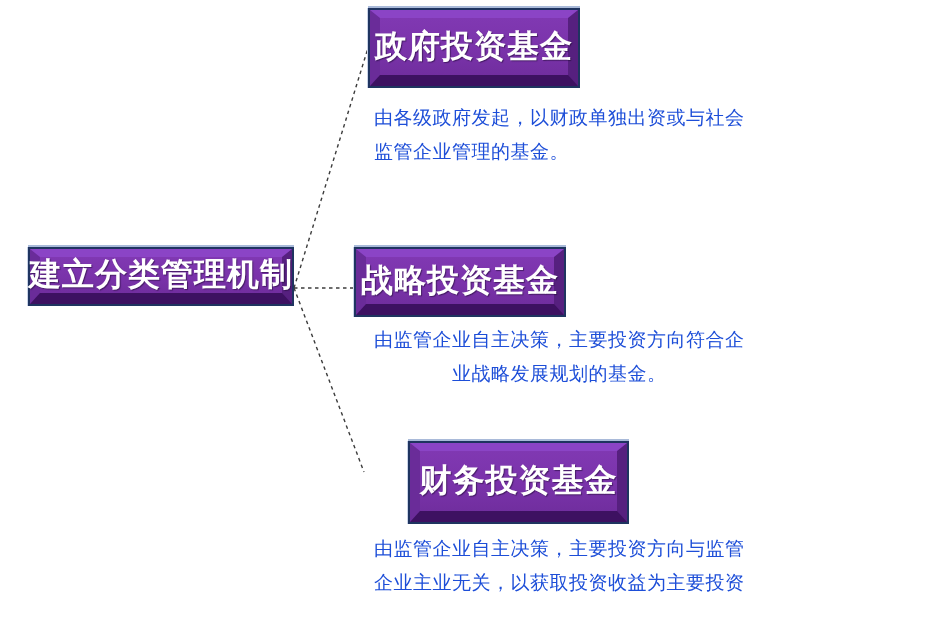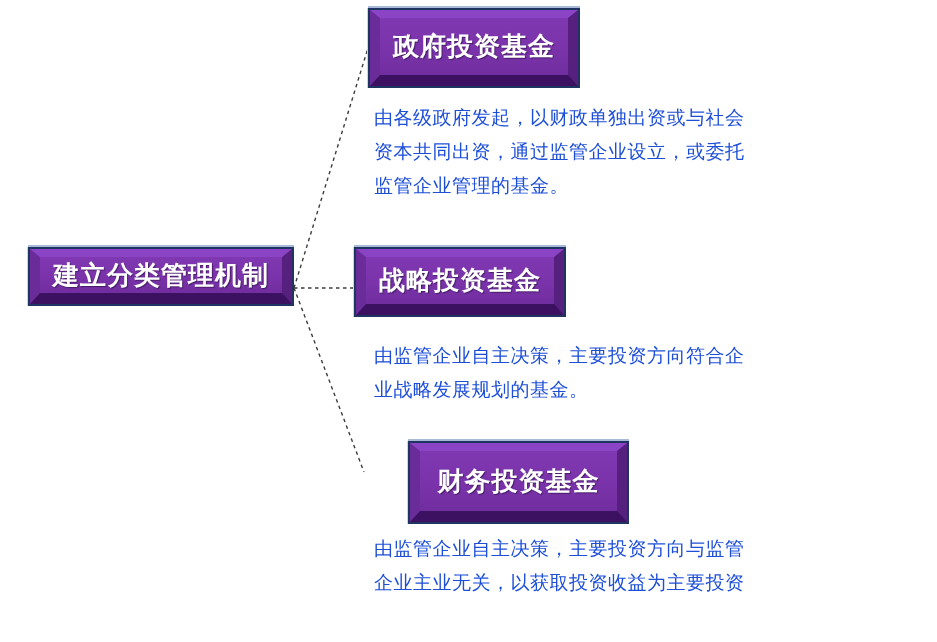--- a/index.html
+++ b/index.html
@@ -31,39 +31,39 @@
     border-width: 8px 10px 11px 10px;
     border-color: #8B44C6 #56207F #3D1161 #6A2C99;
     background: linear-gradient(180deg, #8038B2 0%, #7A33AA 55%, #712E9F 100%);
     display: flex;
     align-items: center;
     justify-content: center;
   }
   .node-label {
     color: #ffffff;
     font-weight: bold;
-    font-size: 26px;
+    font-size: 32px;
     letter-spacing: 1px;
     white-space: nowrap;
     text-shadow: 1px 1px 1px rgba(30,10,50,0.55);
   }
   #root-node  { left: 28px;  top: 247px; width: 266px; height: 59px; }
   #gov-node   { left: 368px; top: 8px;   width: 212px; height: 80px; }
   #strat-node { left: 354px; top: 247px; width: 212px; height: 70px; }
   #fin-node   { left: 364px; top: 441px; width: 221px; height: 83px; margin-left: 44px; }
   .desc {
     position: absolute;
     color: #1d4ed8;
     font-size: 19px;
     line-height: 34px;
     letter-spacing: 0.5px;
   }
   .desc .line { display: block; white-space: nowrap; }
   #gov-desc   { left: 374px; top: 100px; }
-  #strat-desc { left: 374px; top: 338px; }
+  #strat-desc { left: 374px; top: 322px; text-align: center; }
   #fin-desc   { left: 374px; top: 531px; }
 </style>
 </head>
 <body>
 
 <div class="stage">
 
   <svg class="connector-layer" width="937" height="642" viewBox="0 0 937 642" xmlns="http://www.w3.org/2000/svg">
     <line x1="294" y1="288" x2="368" y2="48" stroke="#3C3C3C" stroke-width="1.4" stroke-dasharray="3.5,3.5"></line>
     <line x1="294" y1="288" x2="368" y2="288" stroke="#3C3C3C" stroke-width="1.4" stroke-dasharray="3.5,3.5"></line>
@@ -76,21 +76,20 @@
     </div>
   </div>
 
   <div class="node" id="gov-node">
     <div class="node-inner">
       <span class="node-label">政府投资基金</span>
     </div>
   </div>
   <div class="desc" id="gov-desc">
     <span class="line">由各级政府发起，以财政单独出资或与社会</span>
-    <span class="line">资本共同出资，通过监管企业设立，或委托</span>
     <span class="line">监管企业管理的基金。</span>
   </div>
 
   <div class="node" id="strat-node">
     <div class="node-inner">
       <span class="node-label">战略投资基金</span>
     </div>
   </div>
   <div class="desc" id="strat-desc">
     <span class="line">由监管企业自主决策，主要投资方向符合企</span>

